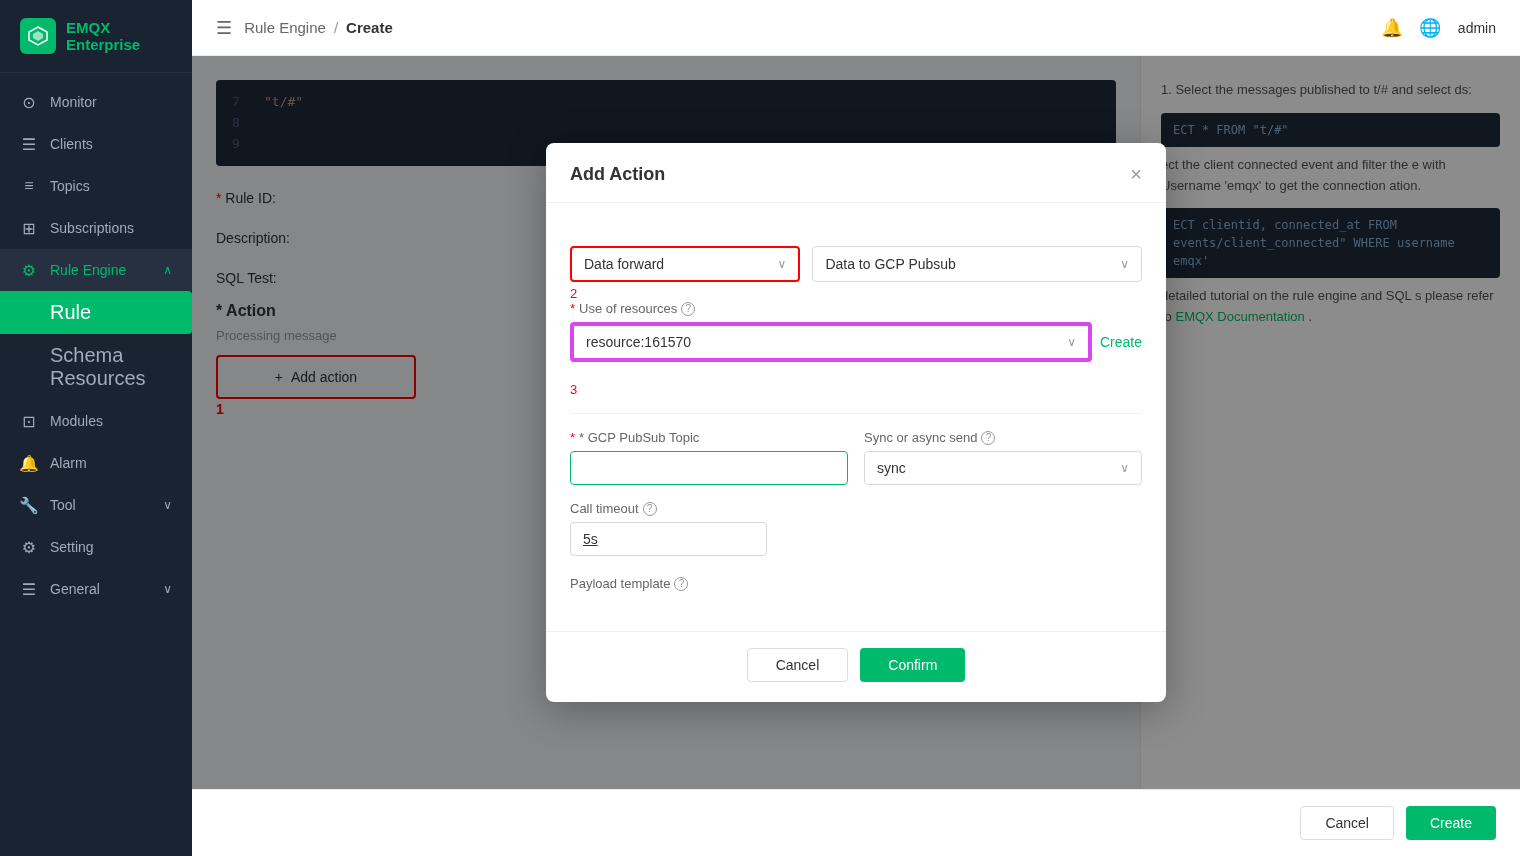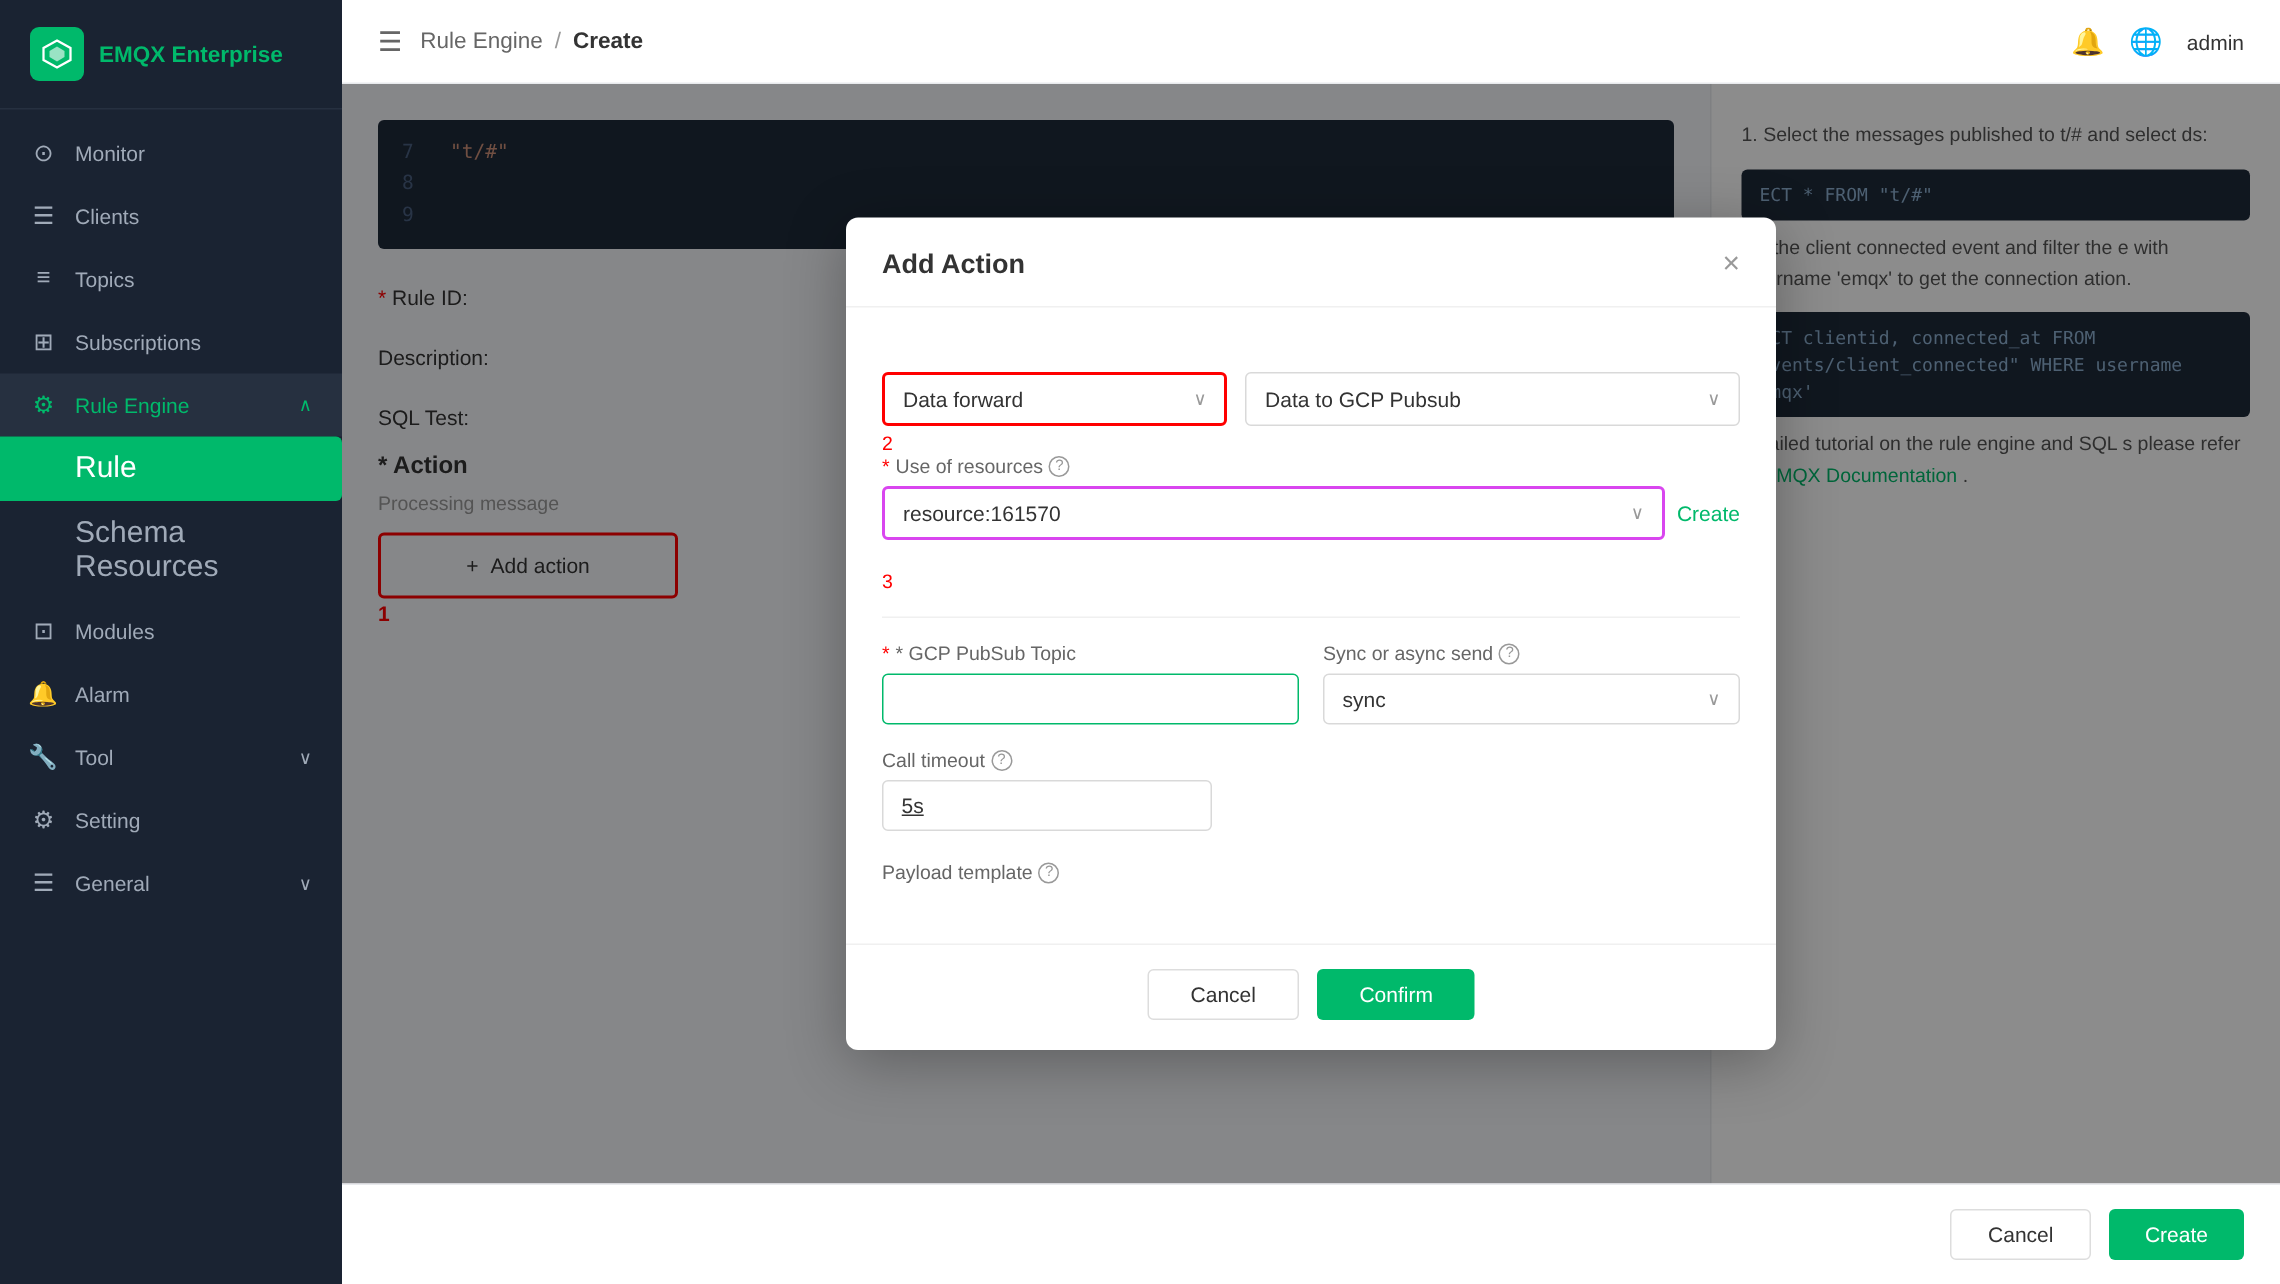--- a/index.html
+++ b/index.html
@@ -1,20 +1,20 @@
 <!DOCTYPE html>
 <html><head>
   <meta charset="utf-8">
   <style>
     * { box-sizing: border-box; margin: 0; padding: 0; }
     body { font-family: -apple-system, BlinkMacSystemFont, 'Segoe UI', sans-serif; background: #f0f2f5; display: flex; height: 856px; width: 1520px; overflow: hidden; }
 
     
     .sidebar {
-      width: 228px;
+      width: 192px;
       background: #1a2332;
       color: #fff;
       display: flex;
       flex-direction: column;
       flex-shrink: 0;
       height: 100%;
       justify-content: flex-end;
     }
     .sidebar-logo {
       display: flex;
@@ -266,21 +266,21 @@
       align-items: center;
       gap: 8px;
       margin-bottom: 4px;
     }
     .resource-select {
       flex: 1;
       display: flex;
       align-items: center;
       justify-content: space-between;
       padding: 8px 12px;
-      border: 2px solid #d946ef;
+      border: 4px solid #d946ef;
       border-radius: 4px;
       cursor: pointer;
       font-size: 14px;
       color: #333;
       background: #fff;
     }
     .create-link { color: #00b96b; font-size: 14px; cursor: pointer; white-space: nowrap; }
 
     .two-col { display: grid; grid-template-columns: 1fr 1fr; gap: 16px; }
     .field-label { font-size: 13px; color: #666; margin-bottom: 6px; display: flex; align-items: center; gap: 4px; }
@@ -544,21 +544,21 @@
                 <span class="select-chevron">∨</span>
               </div>
             </div>
           </div>
 
           <div class="modal-row" style="margin-top:16px;">
             <div class="field-label">
               <span>Call timeout</span>
               <span class="help-icon">?</span>
             </div>
-            <input type="text" class="text-input normal" style="width: 220px; text-decoration: underline;" value="5s">
+            <input type="text" class="text-input normal" style="width: 197px; text-decoration: underline;" value="5s">
           </div>
 
           <div class="modal-row">
             <div class="field-label">
               <span>Payload template</span>
               <span class="help-icon">?</span>
             </div>
           </div>
         </div>
 

